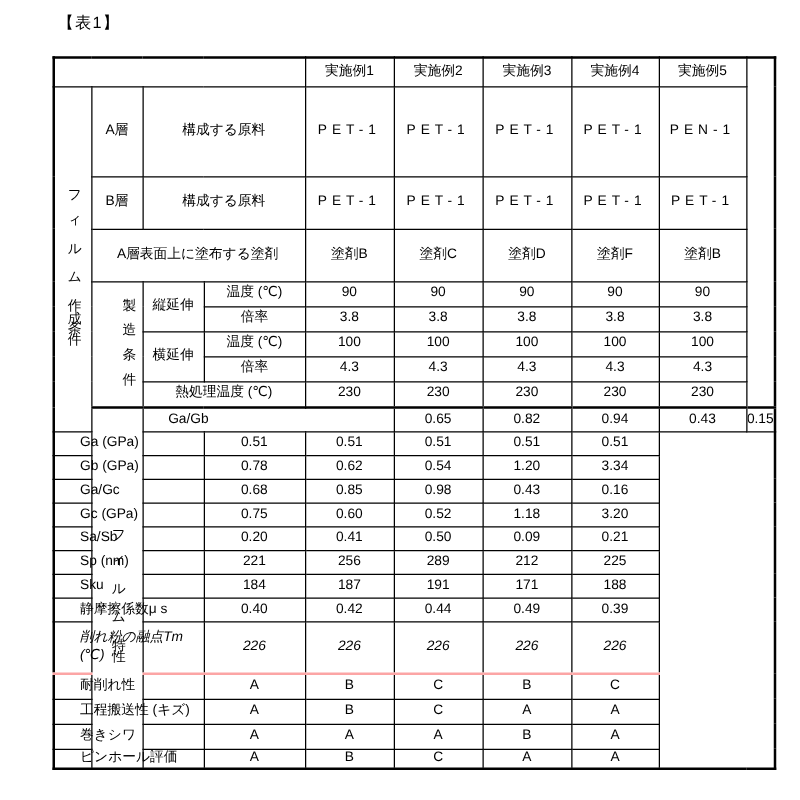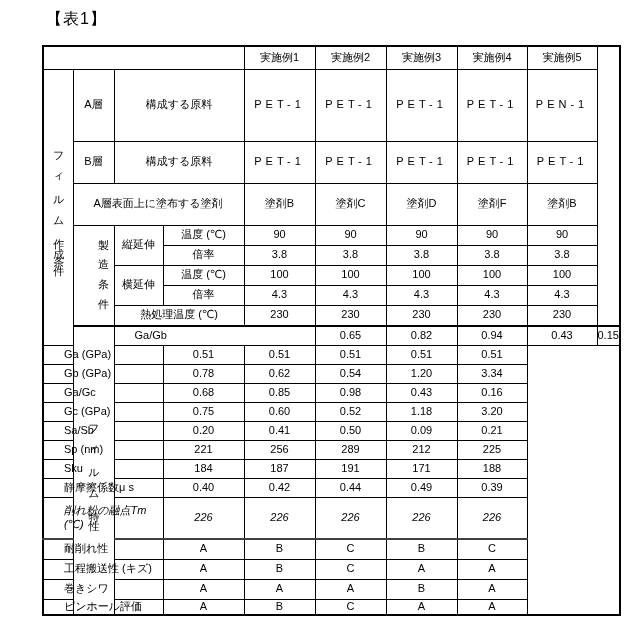--- a/index.html
+++ b/index.html
@@ -2,21 +2,21 @@
 <html><head>
 <meta charset="utf-8">
 <style>
   html,body{margin:0;padding:0;}
   body{
     width:640px;height:640px;background:#ffffff;color:#000;
     font-family:"Liberation Sans","DejaVu Sans",sans-serif;
     -webkit-font-smoothing:antialiased;
   }
   .page{position:relative;width:640px;height:640px;overflow:hidden;}
-  .caption{position:absolute;left:46px;top:9px;font-size:16px;letter-spacing:1px;}
+  .caption{position:absolute;left:46px;top:9px;font-size:13px;letter-spacing:1px;}
   table.tbl{
     position:absolute;left:42px;top:45px;
     border-collapse:collapse;table-layout:fixed;
     border:2px solid #000;
   }
   .tbl td{
     border:1px solid #000;
     font-size:11px;line-height:1.25;
     text-align:center;vertical-align:middle;
     padding:0;overflow:hidden;
@@ -34,21 +34,21 @@
   tr.r1{height:72px;}
   tr.r2{height:42px;}
   tr.r3{height:42px;}
   tr.r4,tr.r5,tr.r6,tr.r7{height:20px;}
   tr.r8{height:21px;}
   tr.p{height:19px;}
   tr.ptm{height:42px;font-style:italic;}
   tr.pl{height:20px;}
   tr.pend{height:16px;}
   tr.sect td{border-top:2px solid #000;}
-  tr.thick td{border-top:2px solid #404040;margin-top:23px;}
+  tr.thick td{border-top:2px solid #fca5a5;margin-top:23px;}
 </style>
 </head>
 <body>
 
 <div class="page">
   <div class="caption">【表1】</div>
 
   <table class="tbl">
     <colgroup>
       <col style="width:30px">

